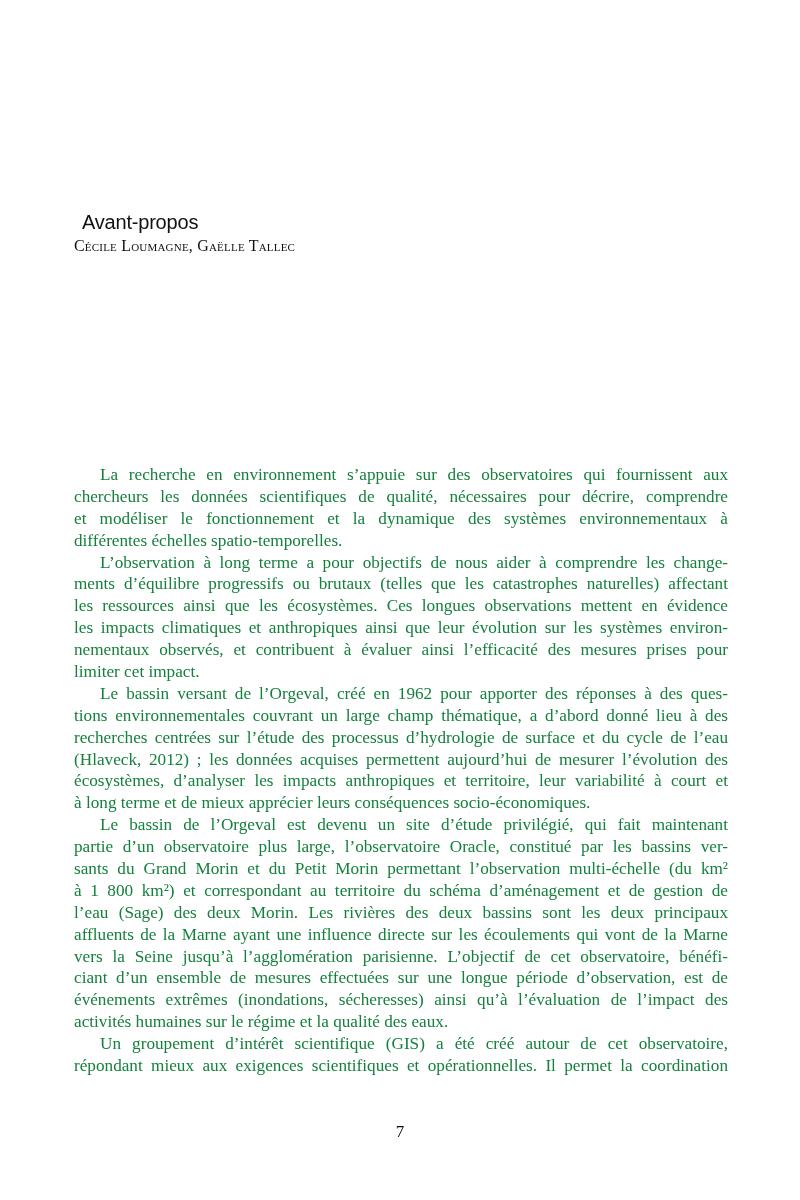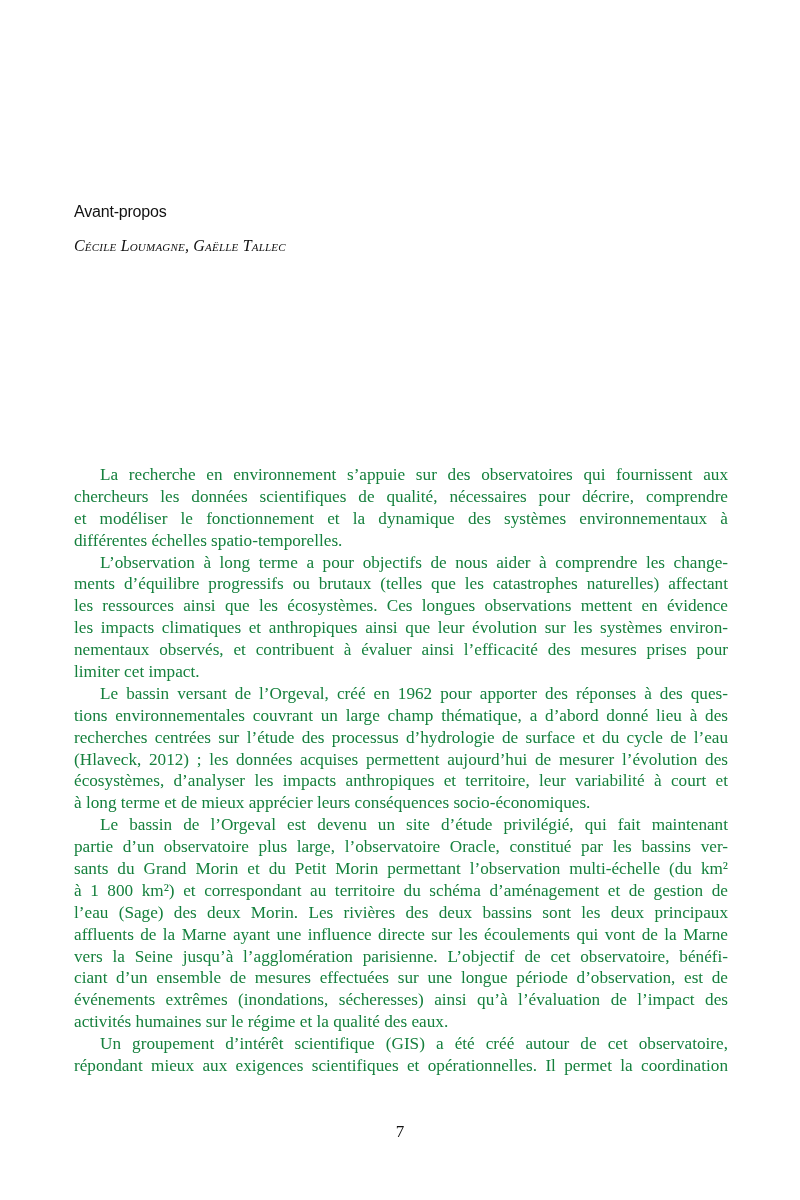--- a/index.html
+++ b/index.html
@@ -1,25 +1,25 @@
 <!DOCTYPE html>
 <html><head>
   <meta charset="utf-8">
   <style>
     html, body { margin: 0; padding: 0; background: #ffffff; }
     body { width: 800px; height: 1200px; position: relative; overflow: hidden; color: #1a1a1a; }
     .title {
       position: absolute; left: 74px; top: 203px;
-      font-family: "Liberation Sans", sans-serif; font-size: 16px; font-weight: normal;
-      margin: 0; letter-spacing: -0.2px; color: #111;
+      font-family: "Liberation Sans", sans-serif; font-size: 20px; font-weight: normal;
+      margin: 8px; letter-spacing: -0.2px; color: #111;
     }
     .authors {
       position: absolute; left: 74px; top: 237px;
       font-family: "Liberation Serif", serif; font-size: 16px; font-variant: small-caps;
-      margin: 0; color: #111; letter-spacing: 0.2px; font-style: italic;
+      margin: 0; color: #111; letter-spacing: 0.2px;
     }
     .body-text {
       position: absolute; left: 74px; top: 464px; width: 654px;
       font-family: "Liberation Serif", serif; font-size: 17.2px; line-height: 21.9px;
       color: #15803d;
     }
     .line {
       display: block; text-align: justify; text-align-last: justify; white-space: nowrap;
       height: 21.9px;
     }

